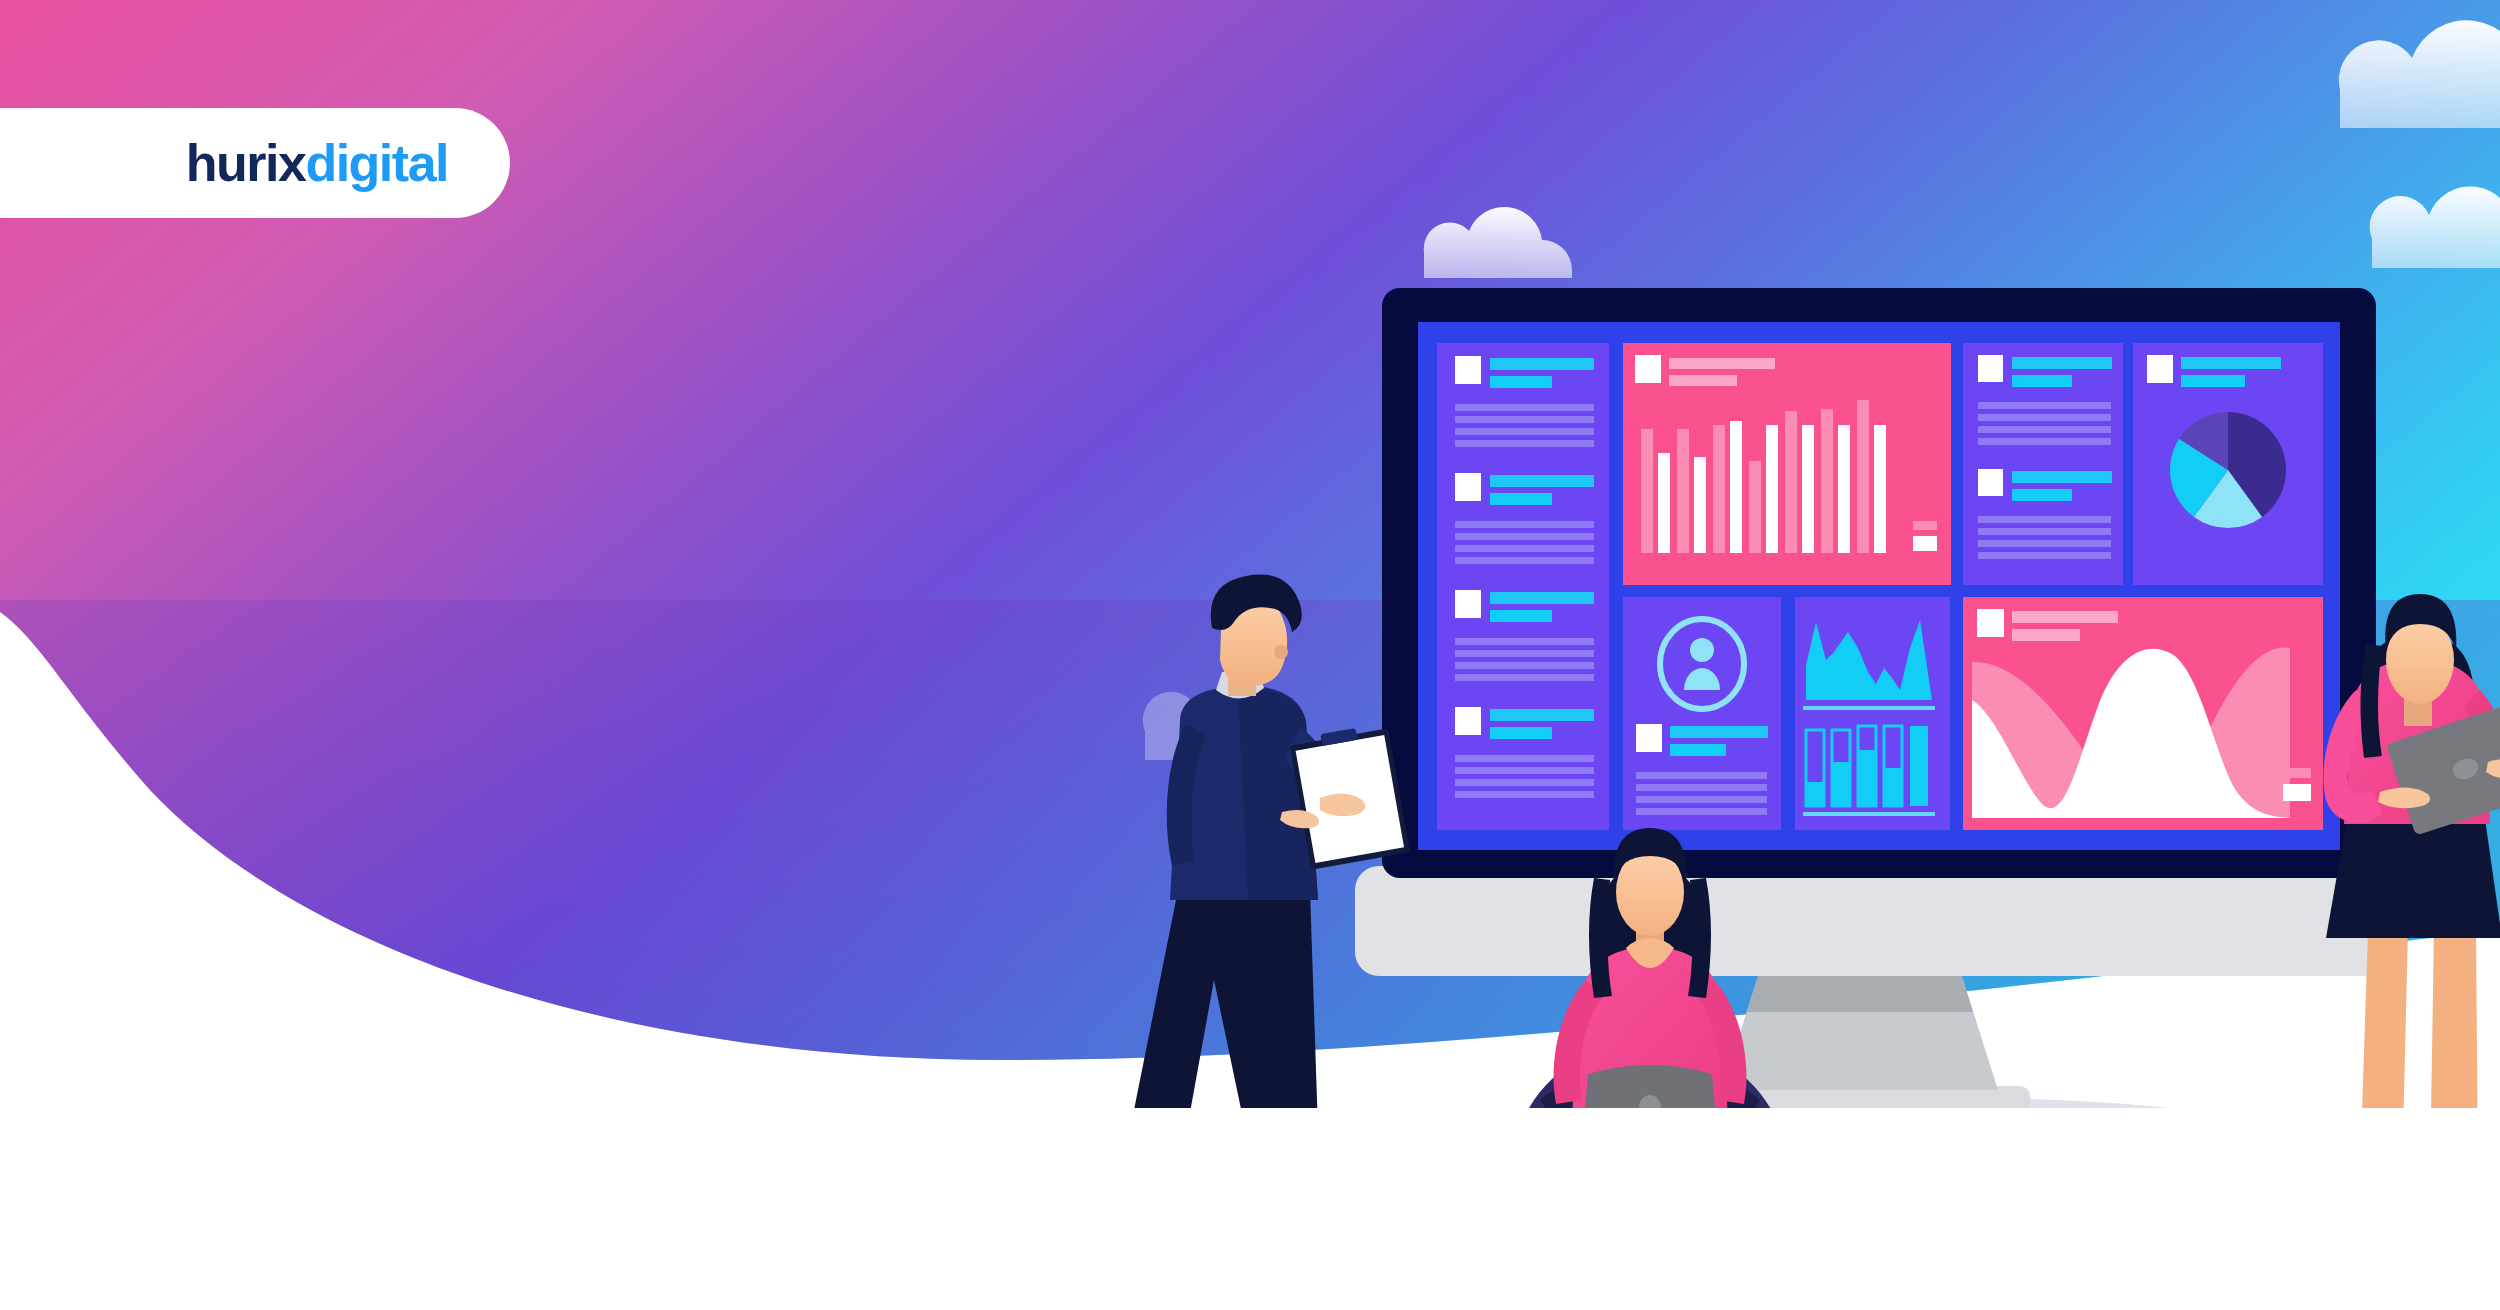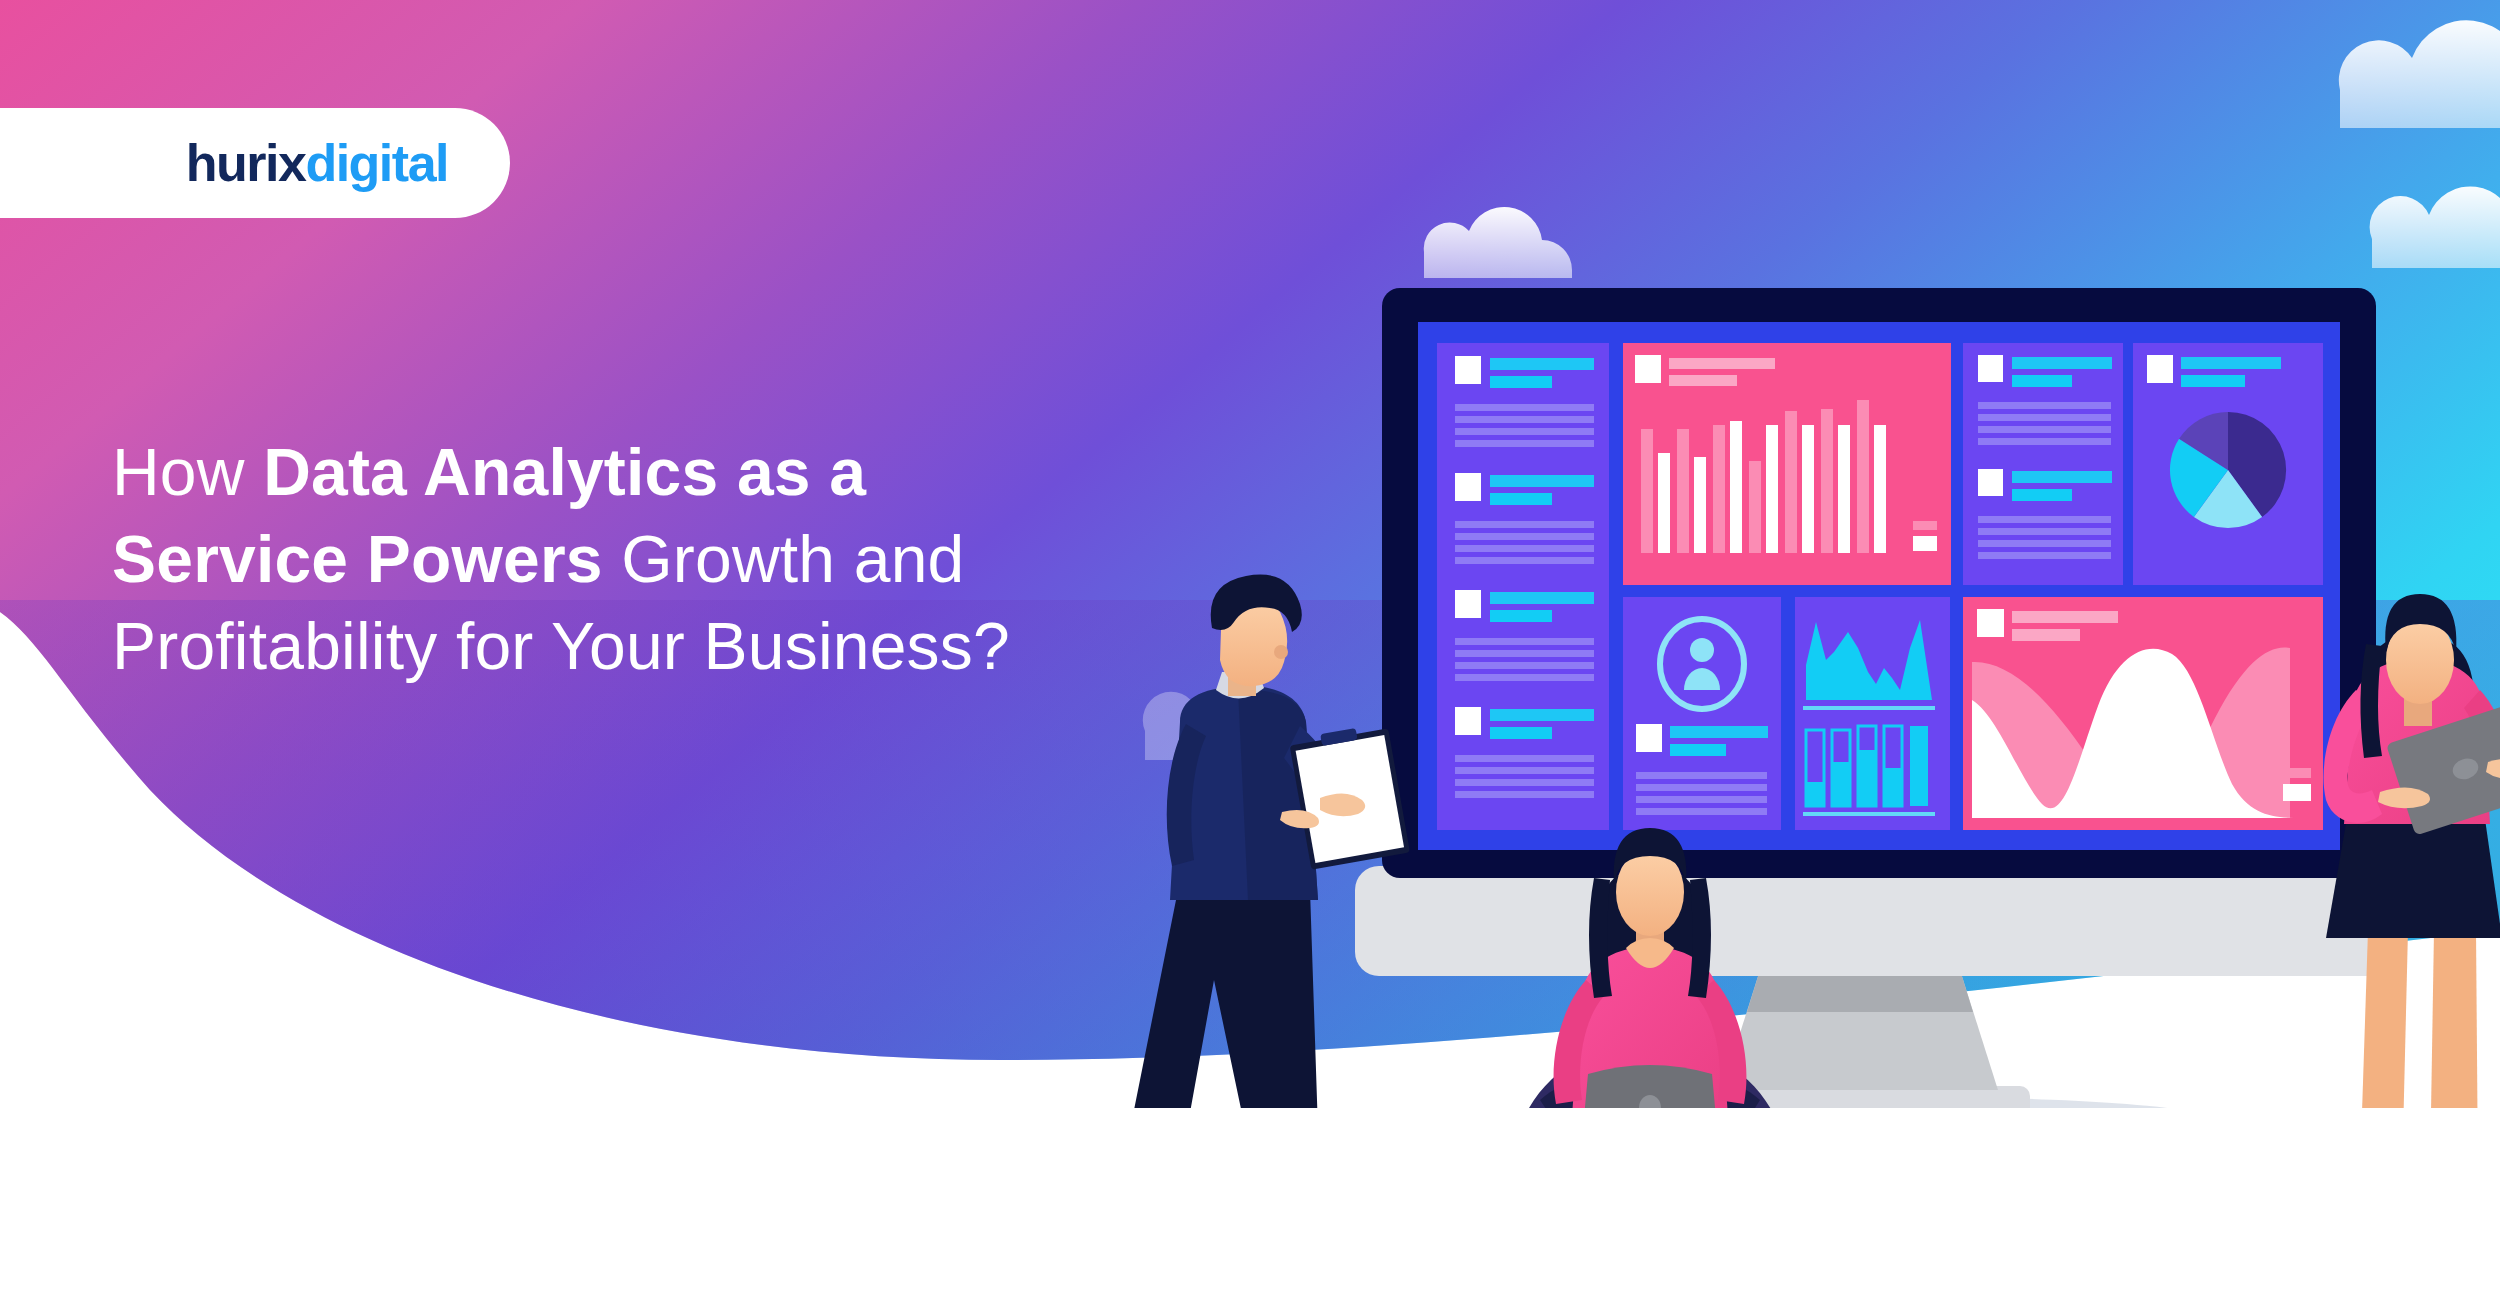--- a/index.html
+++ b/index.html
@@ -392,19 +392,14 @@
     </g>
 
   </svg>
 
   <div id="logo-pill">
     <div id="logo-text">
       <span class="l-hurix">hurix</span><span class="l-digital">digital</span>
     </div>
   </div>
 
-  <h1 id="headline">
-    <span class="ln"><span>How </span><b>Data Analytics as a</b></span>
-    <span class="ln"><b>Service Powers</b><span> Growth and</span></span>
-    <span class="ln"><span>Profitability for Your Business?</span></span>
-  </h1>
 
 </div>
 
 </body></html>

